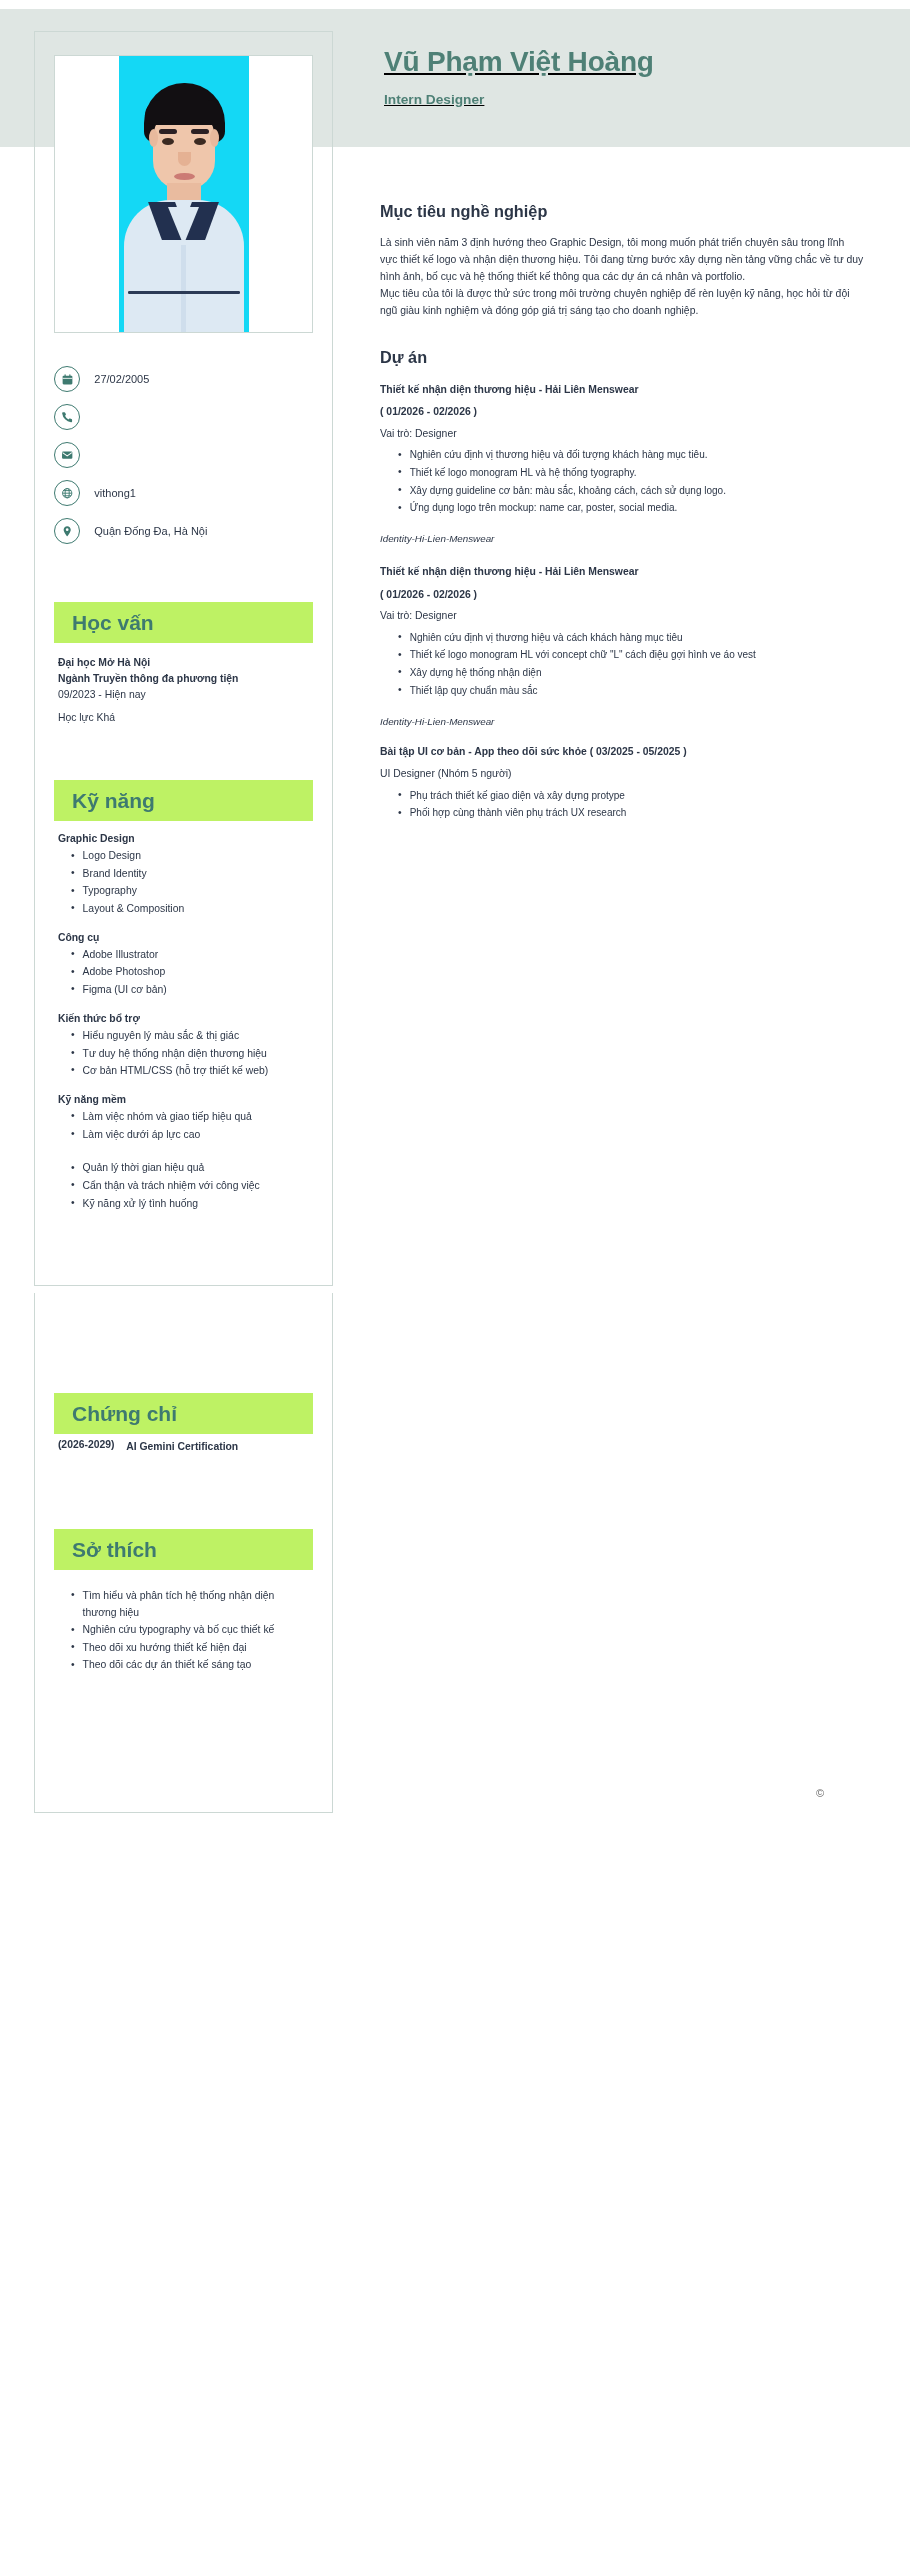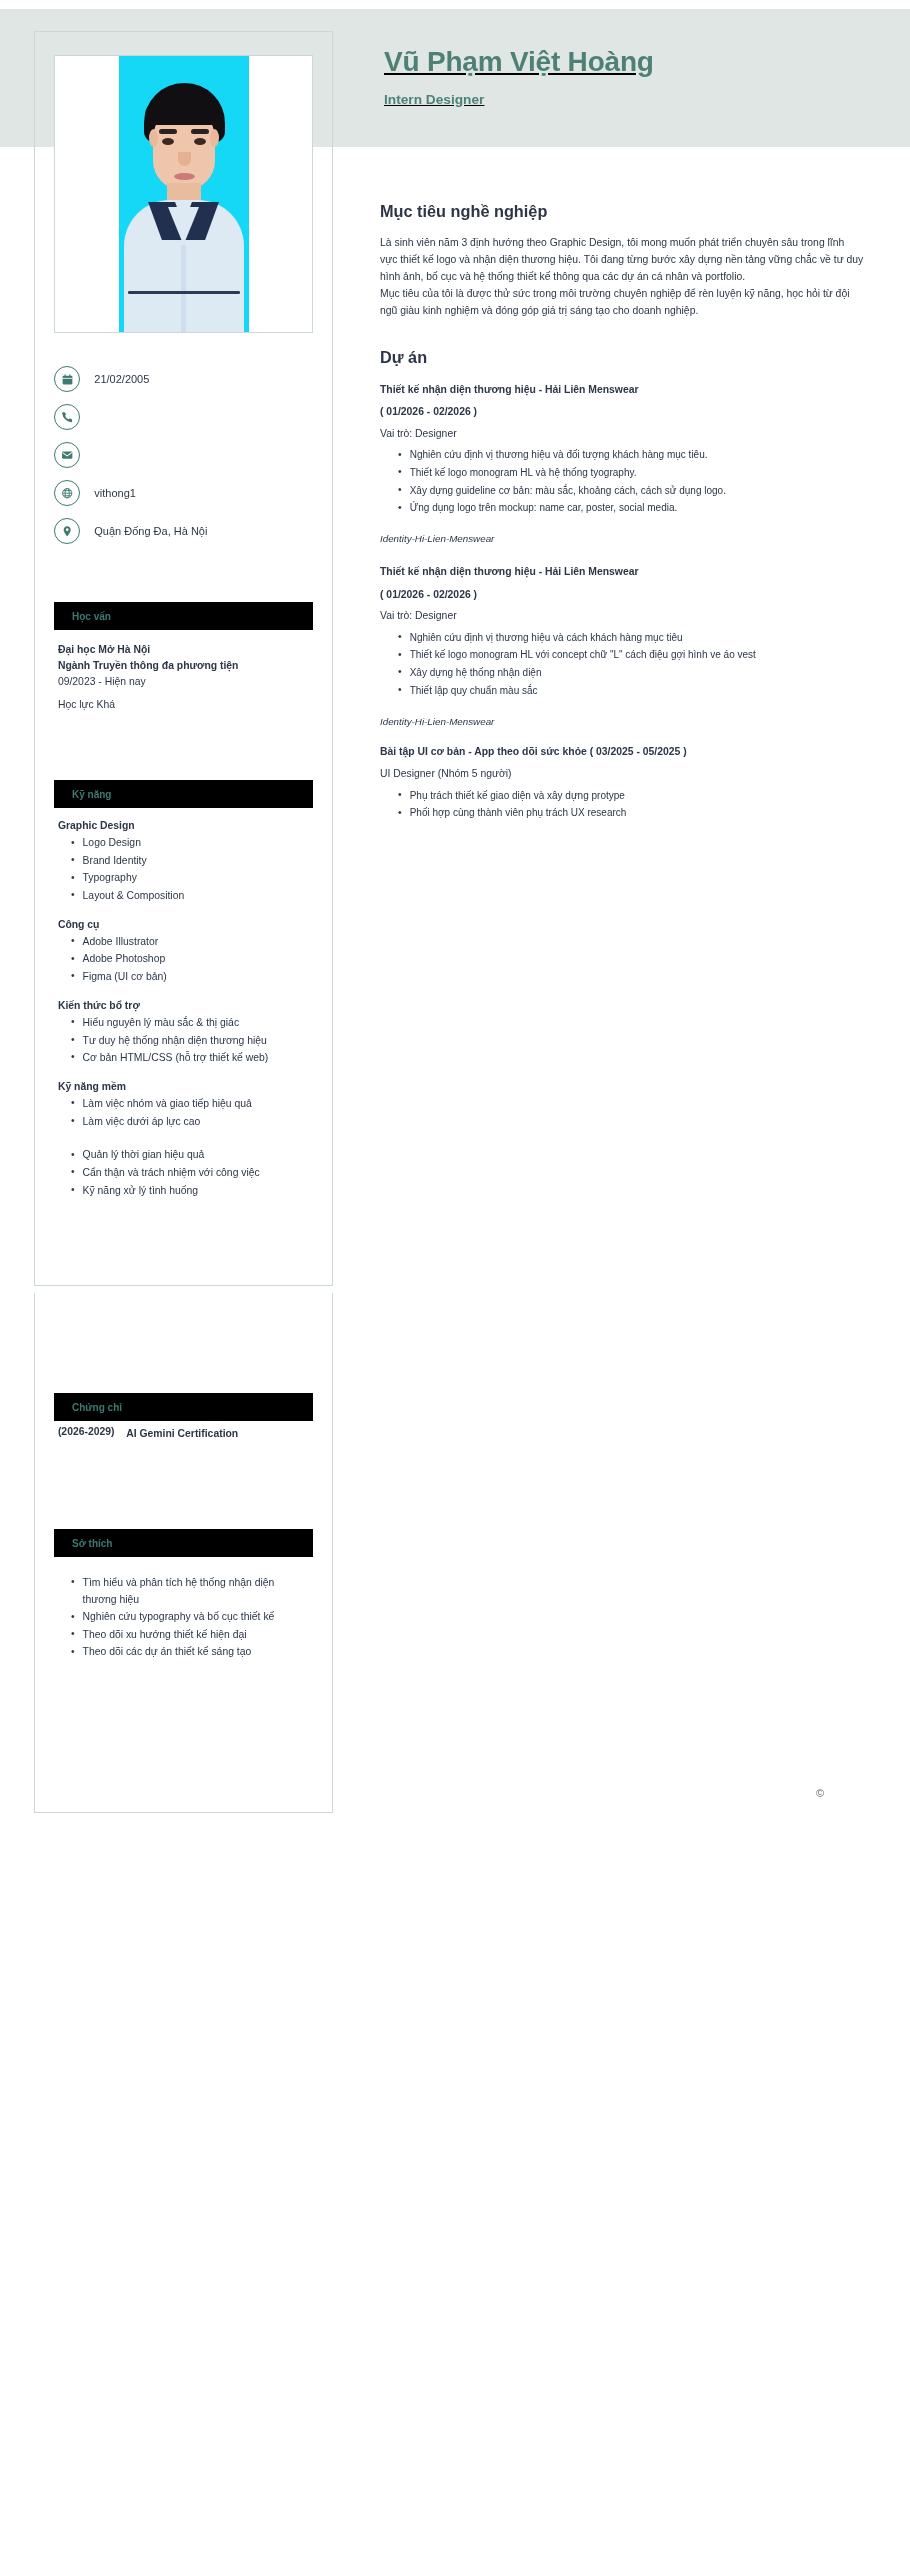--- a/index.html
+++ b/index.html
@@ -160,23 +160,23 @@
   }
   .contact-icon svg { display: block; }
   .contact-text {
     margin-left: 14.3px;
     font-size: 11px; color: #2c3647; white-space: nowrap;
   }
 
   
   .side-section { position: absolute; left: 54px; width: 259px; }
   .side-head {
-    background: #000000;
+    background: #bef264;
     color: #3e7a70;
-    font-size: 10px; font-weight: bold;
+    font-size: 21px; font-weight: bold;
     padding: 8.5px 0 8.5px 18px;
   }
   .side-body { padding: 12.4px 3.9px 0 3.9px; color: #2c3647; }
 
   .edu-line-b { font-size: 10.4px; font-weight: bold; line-height: 1.52; }
   .edu-line { font-size: 10.4px; line-height: 1.62; }
   .edu-line.sp { margin-top: 6.5px; }
 
   .skill-group-title {
     font-size: 10.4px; font-weight: bold; color: #2c3647;
@@ -269,21 +269,21 @@
 
   <div class="contact-row">
     <span class="contact-icon">
       <svg width="13" height="13" viewBox="0 0 24 24" fill="currentColor">
         <rect x="3" y="5" width="18" height="16" rx="2"></rect>
         <rect x="3" y="9" width="18" height="1.6" fill="#ffffff"></rect>
         <rect x="6.5" y="2.5" width="2.2" height="4" rx="1"></rect>
         <rect x="15.3" y="2.5" width="2.2" height="4" rx="1"></rect>
       </svg>
     </span>
-    <span class="contact-text">21/02/2005</span>
+    <span class="contact-text">27/02/2005</span>
   </div>
 
   <div class="contact-row">
     <span class="contact-icon">
       <svg width="12.4" height="12.4" viewBox="0 0 24 24" fill="currentColor">
         <path d="M6.6 2.5c.8 0 1.5.5 1.8 1.3l1 2.6c.3.7.1 1.5-.5 2l-1.2 1a13 13 0 0 0 6.9 6.9l1-1.2c.5-.6 1.3-.8 2-.5l2.6 1c.8.3 1.3 1 1.3 1.8v2.3c0 1.2-1 2.2-2.2 2A19.8 19.8 0 0 1 2.3 4.7C2.1 3.5 3.1 2.5 4.3 2.5z"></path>
       </svg>
     </span>
     <span class="contact-text"></span>
   </div>

